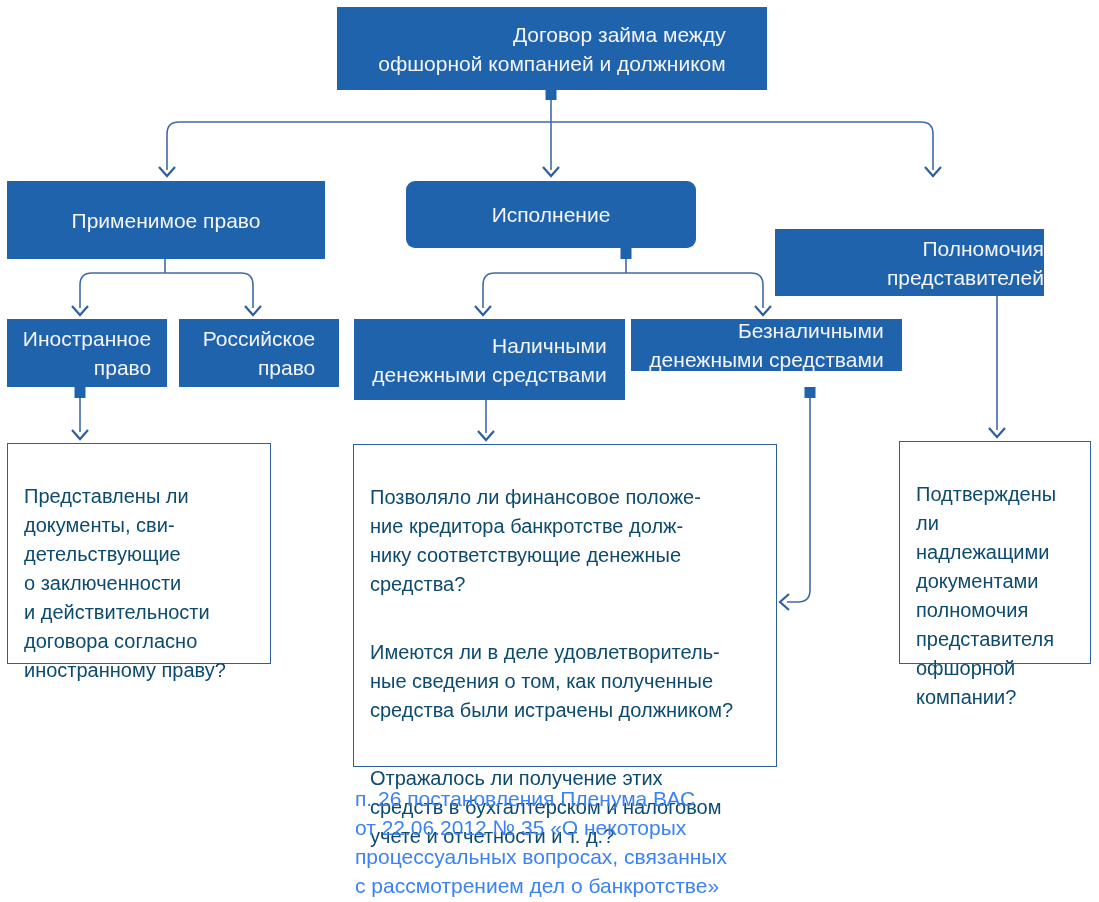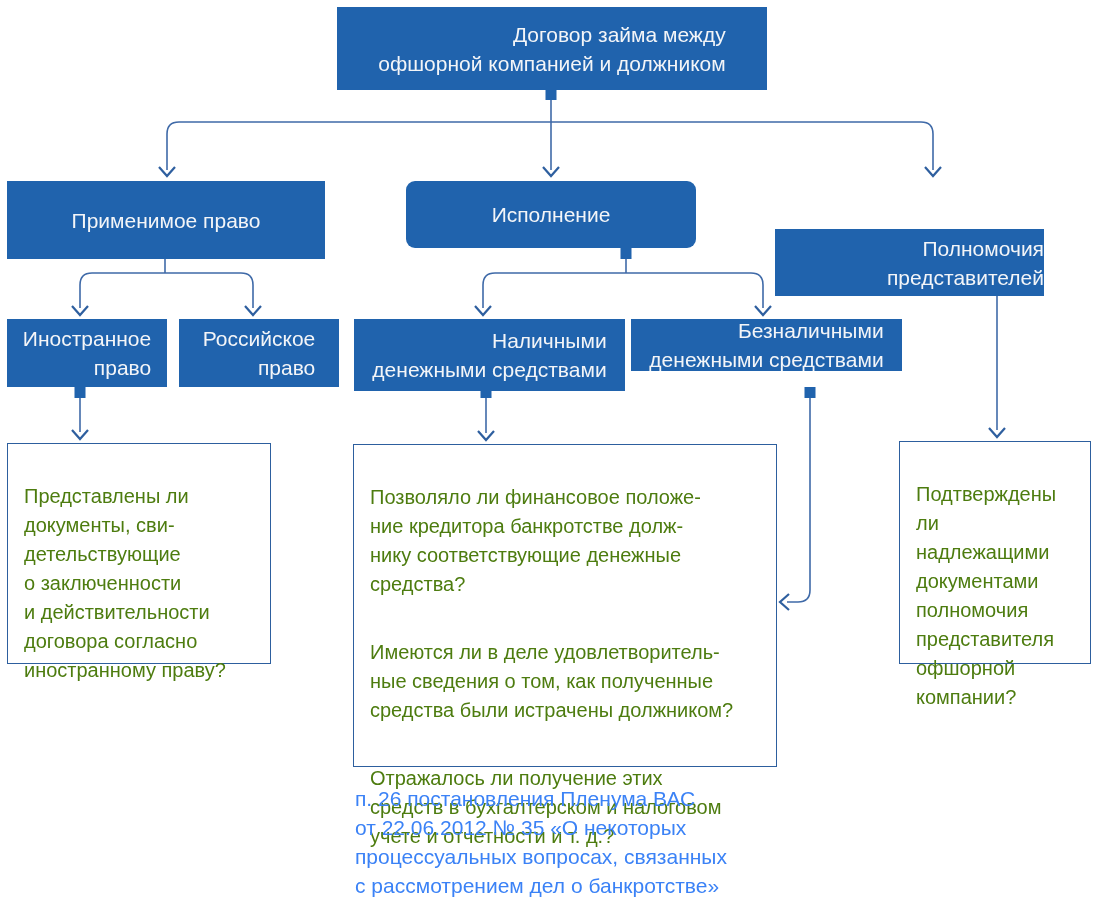--- a/index.html
+++ b/index.html
@@ -28,38 +28,38 @@
     background: #2063ad;
     color: #f3f5f8;
     font-size: 21px;
     line-height: 29px;
   }
   .whitebox {
     position: absolute;
     box-sizing: border-box;
     background: #ffffff;
     border: 1.5px solid #2d5f9e;
-    color: #4d7c0f;
+    color: #0c4a6e;
     font-size: 20px;
     line-height: 29px;
     padding: 9px 16px;
     white-space: pre-line;
     text-align: left;
   }
   .whitebox p { margin: 0 0 10px 0; white-space: pre-line; }
   .whitebox p:last-child { margin-bottom: 0; }
 
   
   .root-box        { left: 337px; top: 7px;   width: 430px; height: 83px; }
   .applicable-law  { left: 7px;   top: 181px; width: 318px; height: 78px; }
   .execution       { left: 406px; top: 181px; width: 290px; height: 67px; border-radius: 9px; }
   .representatives { left: 775px; top: 181px; width: 269px; height: 67px; margin-top: 48px; }
   .foreign-law     { left: 7px;   top: 319px; width: 160px; height: 68px; }
   .russian-law     { left: 179px; top: 319px; width: 160px; height: 68px; }
-  .cash            { left: 354px; top: 319px; width: 271px; height: 72px; }
+  .cash            { left: 354px; top: 319px; width: 271px; height: 81px; }
   .cashless        { left: 631px; top: 319px; width: 271px; height: 52px; }
 
   
   .note-foreign         { left: 7px;   top: 443px; width: 264px; height: 221px; }
   .note-execution       { left: 353px; top: 444px; width: 424px; height: 323px; }
   .note-representatives { left: 899px; top: 441px; width: 192px; height: 223px; }
 
   .citation {
     position: absolute;
     left: 355px;

